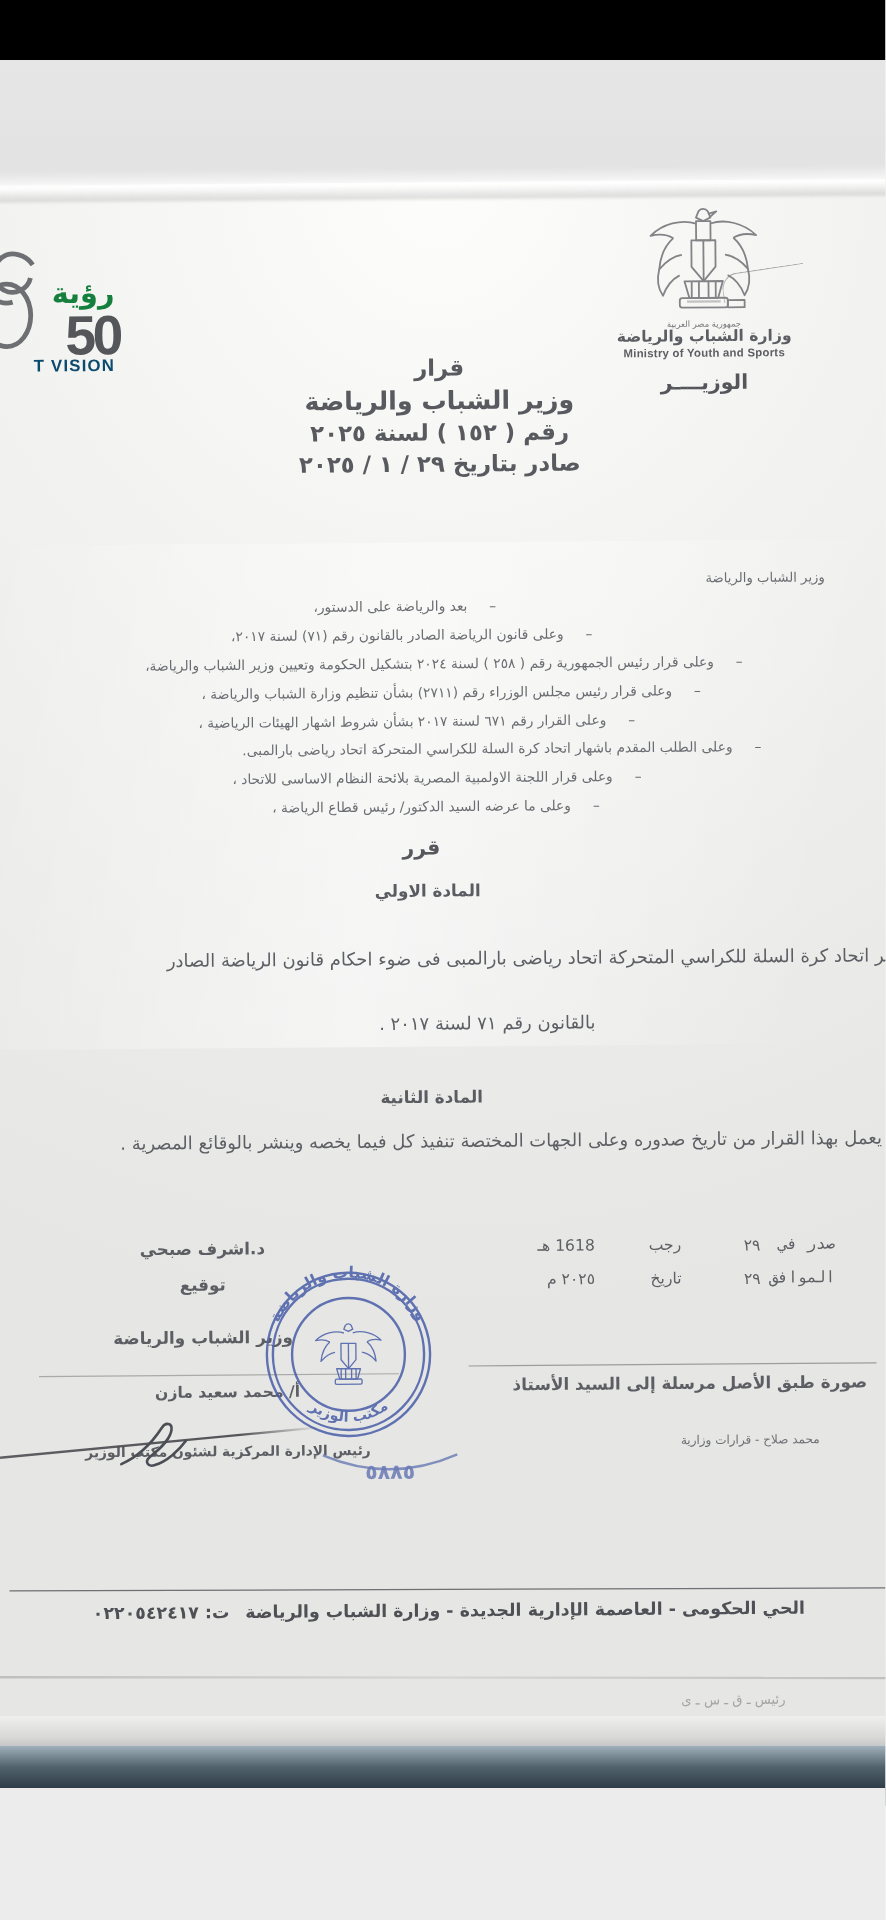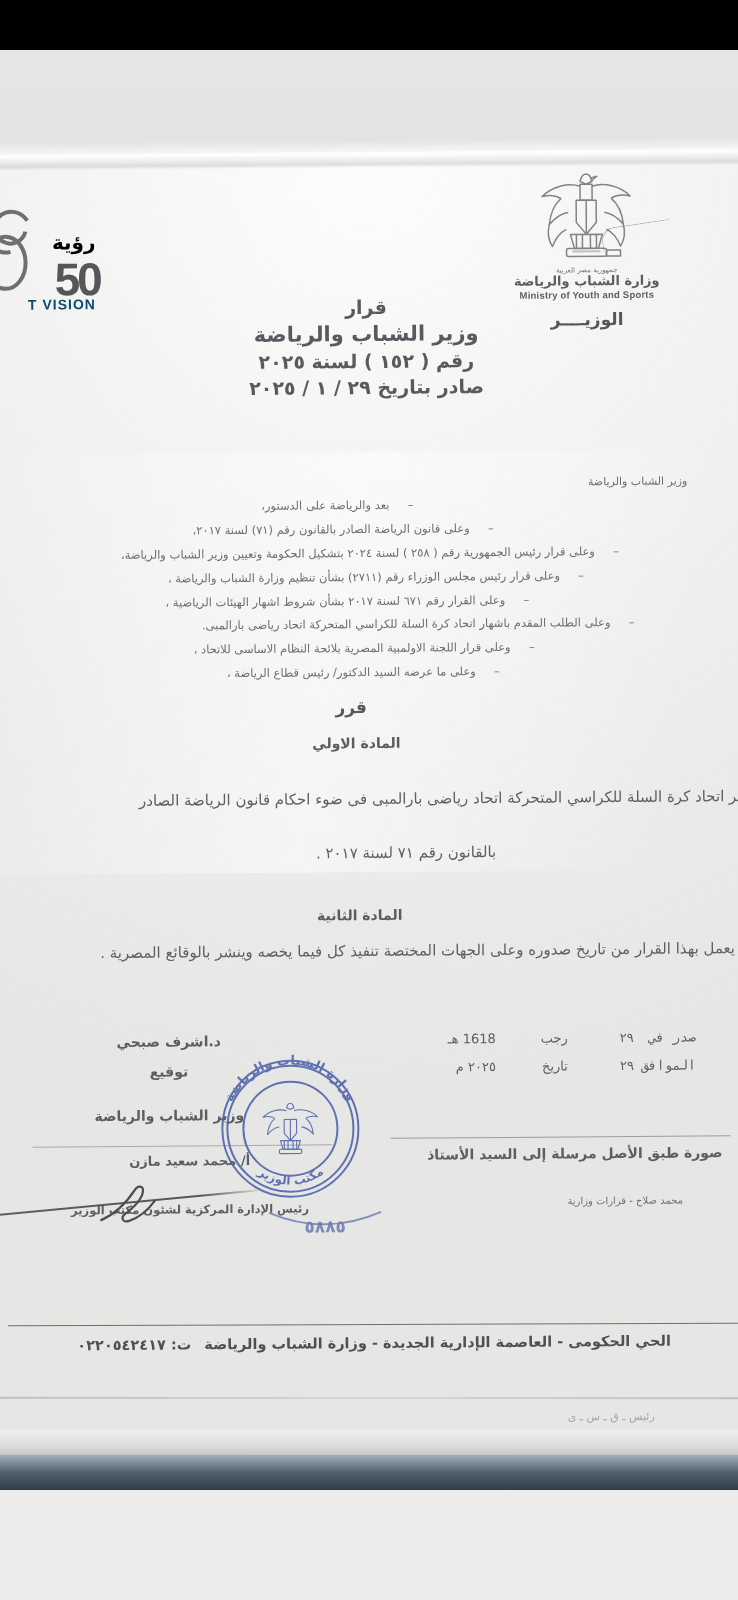--- a/index.html
+++ b/index.html
@@ -83,23 +83,23 @@
   }
 
   
   .logo-vision{
     position:absolute; left:-18px; top:38px;
     width:130px; height:120px;
     color:#6e6f73;
   }
   .logo-vision .v-ar{
     position:absolute; right:6px; top:38px;
-    font-size:20px; font-weight:bold; letter-spacing:-1px;
-    font-family:"DejaVu Sans", sans-serif;
-    color:#000000;
+    font-size:24px; font-weight:bold; letter-spacing:-1px;
+    font-family:"DejaVu Sans", sans-serif;
+    color:#15803d;
   }
   .logo-vision .v-num{
     position:absolute; right:2px; top:60px;
     font-size:46px; font-weight:bold; letter-spacing:-3px;
     font-family:"Liberation Sans", sans-serif;
     color:#55565a;
   }
   .logo-vision .v-en{
     position:absolute; right:6px; top:104px;
     font-size:14px; font-weight:bold; letter-spacing:1px;

